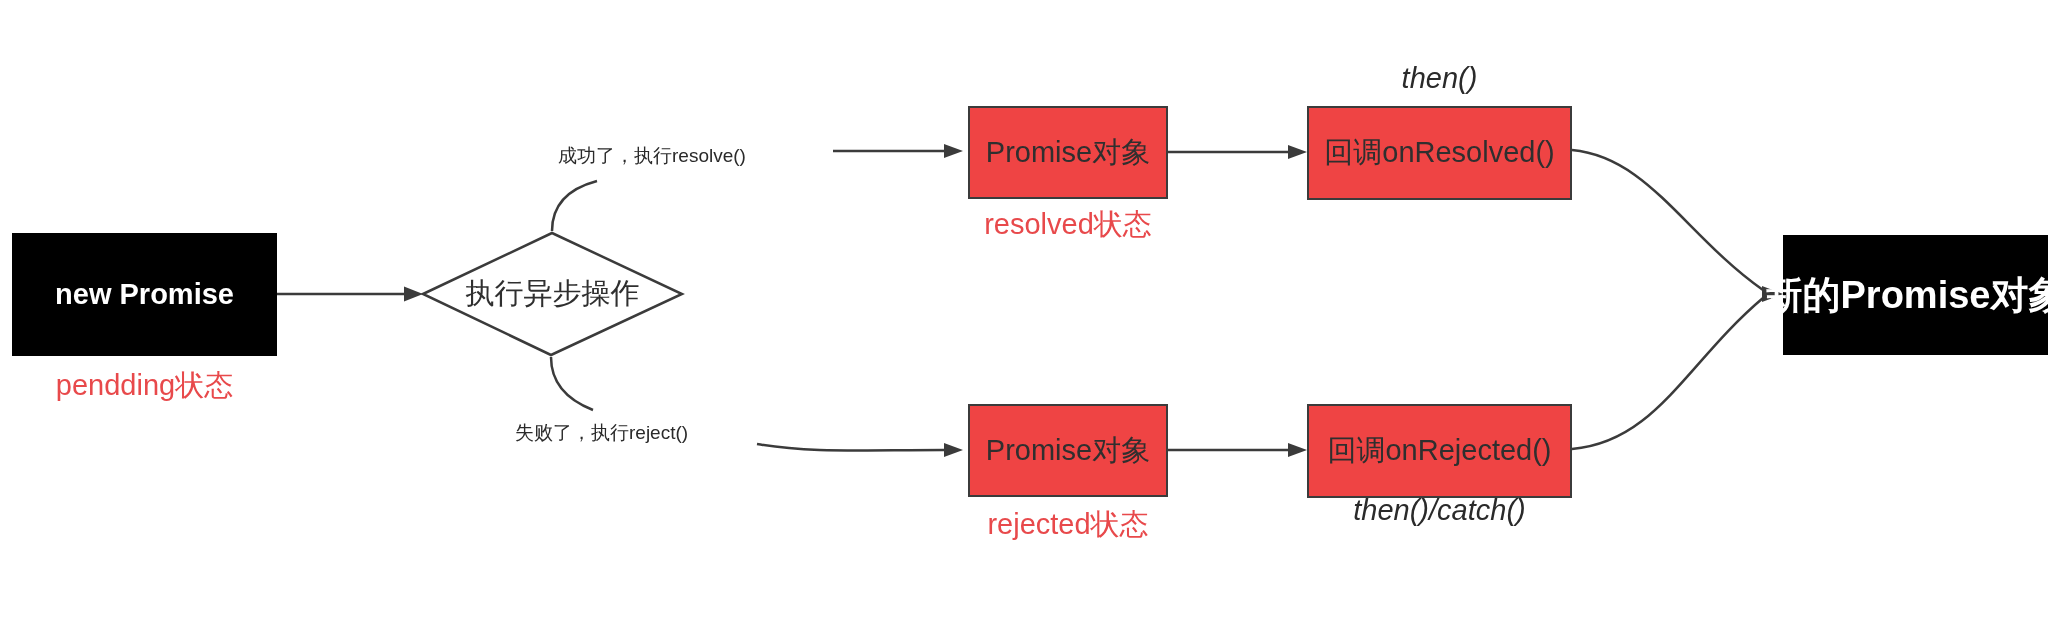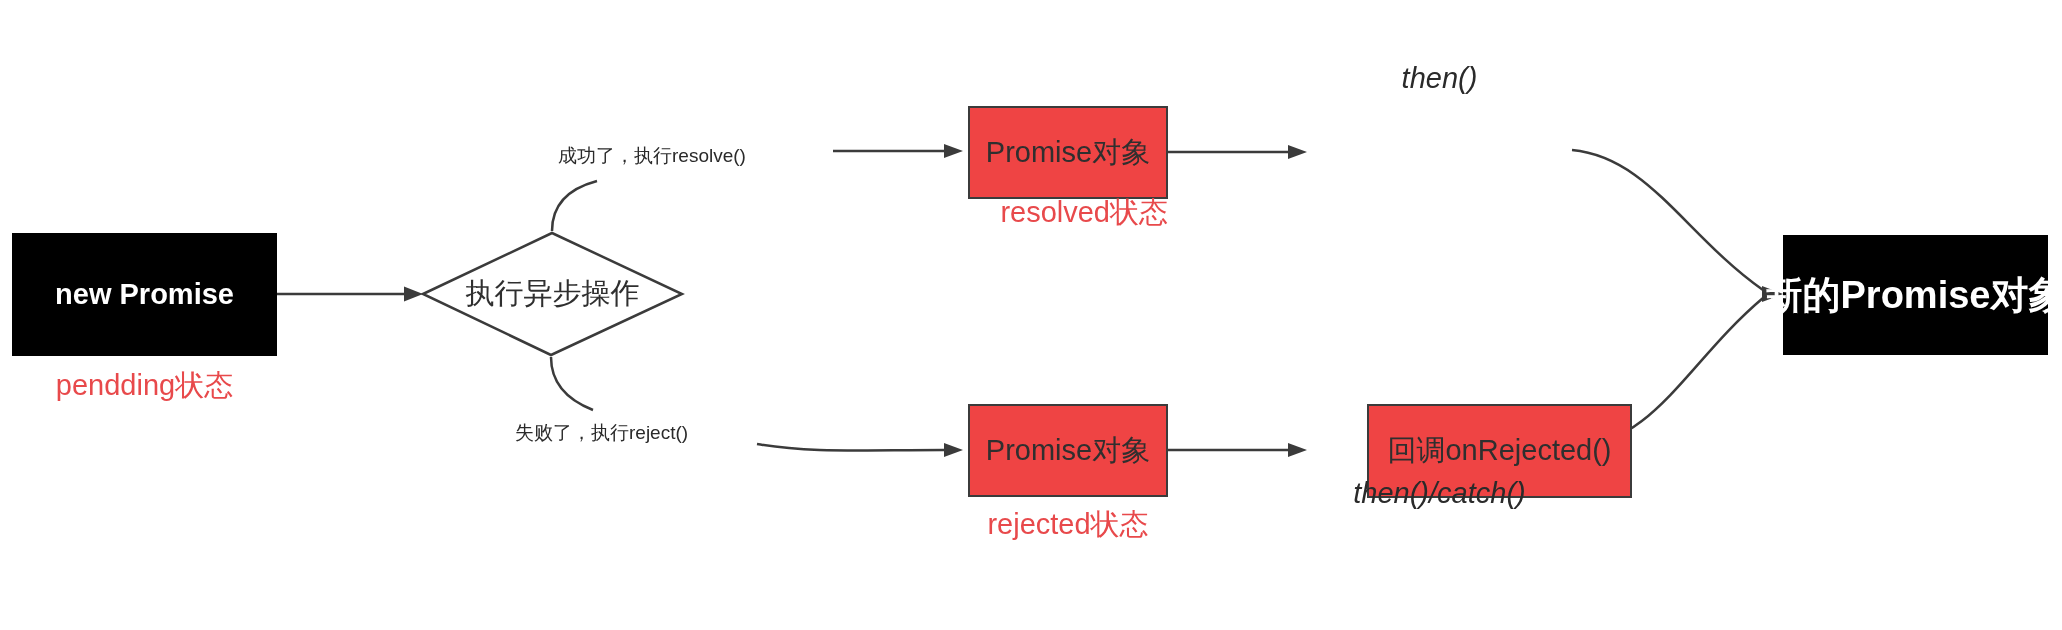--- a/index.html
+++ b/index.html
@@ -109,25 +109,26 @@
 
   <div class="node green-node" style="left:12px; top:233px; width:265px; height:123px;">new Promise</div>
   <div class="status-label" style="left:12px; top:366px; width:265px;">pendding状态</div>
 
   <div class="diamond-label">执行异步操作</div>
 
   <div class="edge-label" style="left:558px; top:143px;">成功了，执行resolve()</div>
   <div class="edge-label" style="left:515px; top:420px;">失败了，执行reject()</div>
 
   <div class="node white-node" style="left:968px; top:106px; width:200px; height:93px;">Promise对象</div>
-  <div class="status-label" style="left:968px; top:193px; width:200px;text-align:right;">resolved状态</div>
+  <div class="status-label" style="left:968px; top:205px; width:200px;">resolved状态</div>
 
   <div class="caption-label" style="left:1307px; top:62px; width:265px;">then()</div>
+  <div class="node white-node" style="left:1307px; top:106px; width:265px; height:94px;">回调onResolved()</div>
 
   <div class="node white-node" style="left:968px; top:404px; width:200px; height:93px;">Promise对象</div>
   <div class="status-label" style="left:968px; top:505px; width:200px;">rejected状态</div>
 
-  <div class="node white-node" style="left:1367px; top:404px; width:265px; height:94px;">回调onRejected()</div>
-  <div class="caption-label" style="left:1307px; top:477px; width:265px;">then()/catch()</div>
+  <div class="node white-node" style="left:1307px; top:404px; width:265px; height:94px;">回调onRejected()</div>
+  <div class="caption-label" style="left:1307px; top:494px; width:265px;">then()/catch()</div>
 
   <div class="node green-node" style="left:1783px; top:235px; width:265px; height:120px; font-size:38px;">新的Promise对象</div>
 
 </div>
 
 </body></html>

